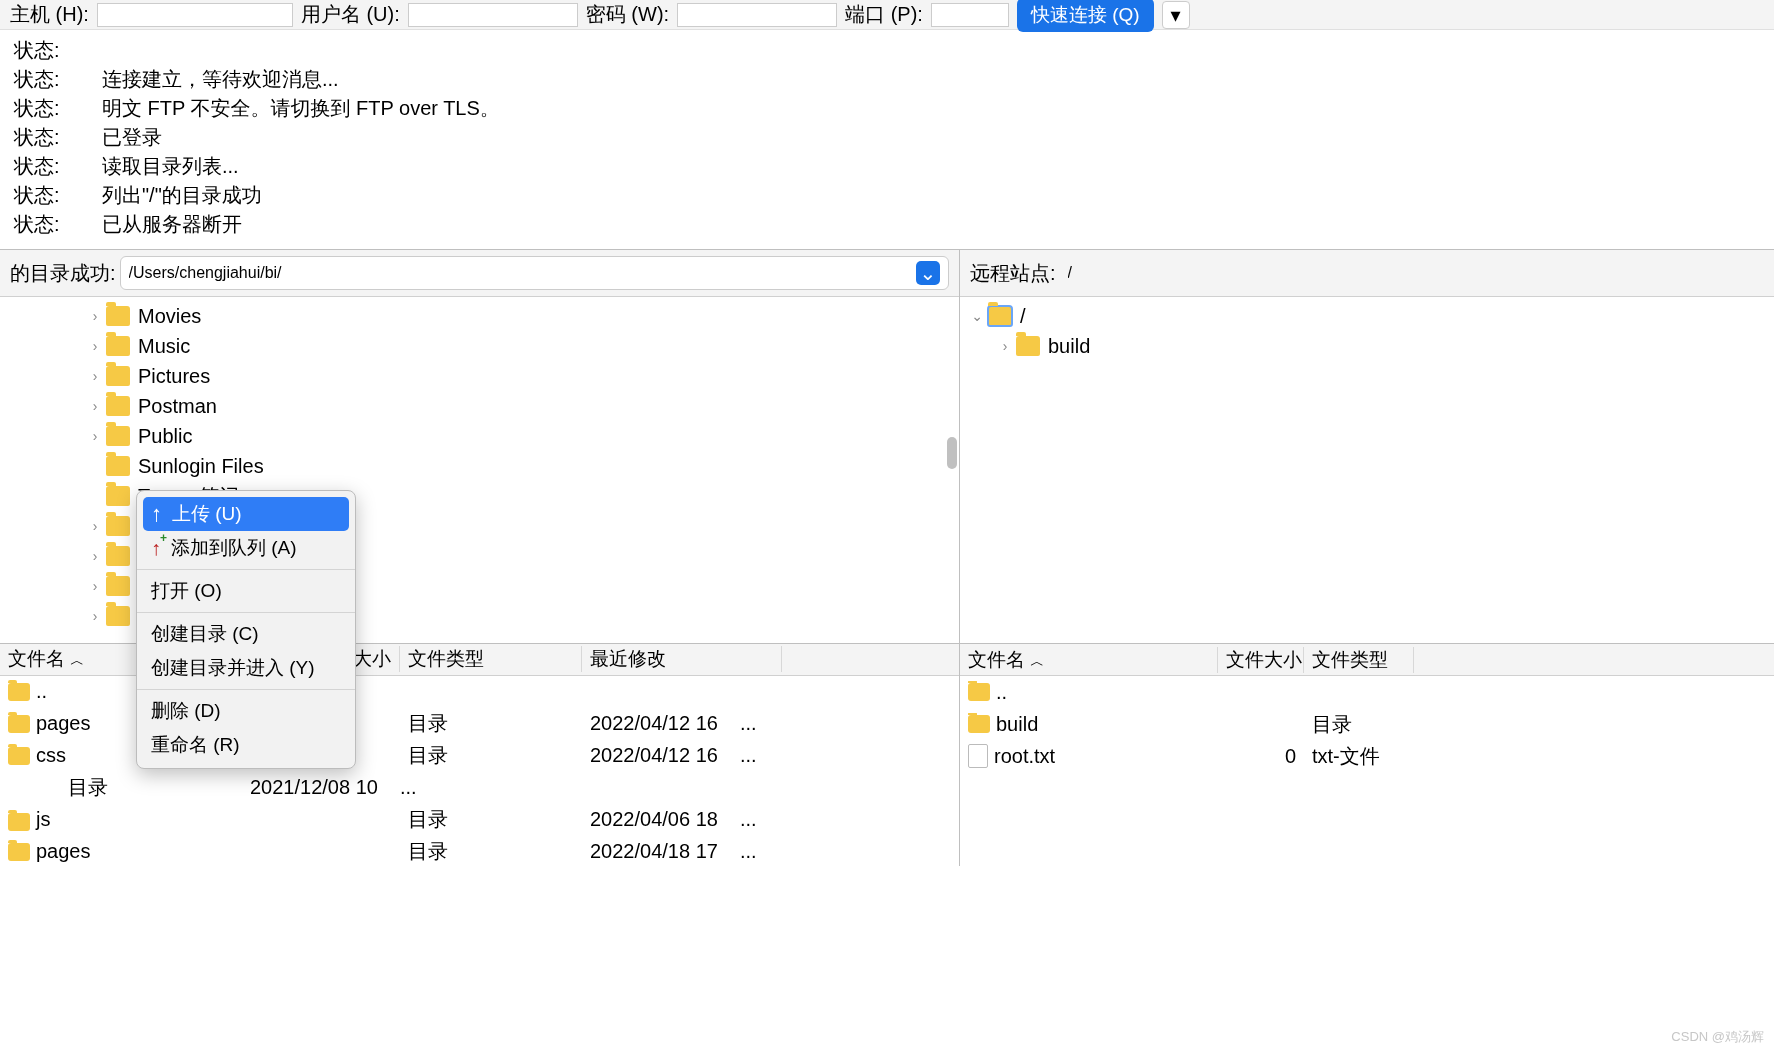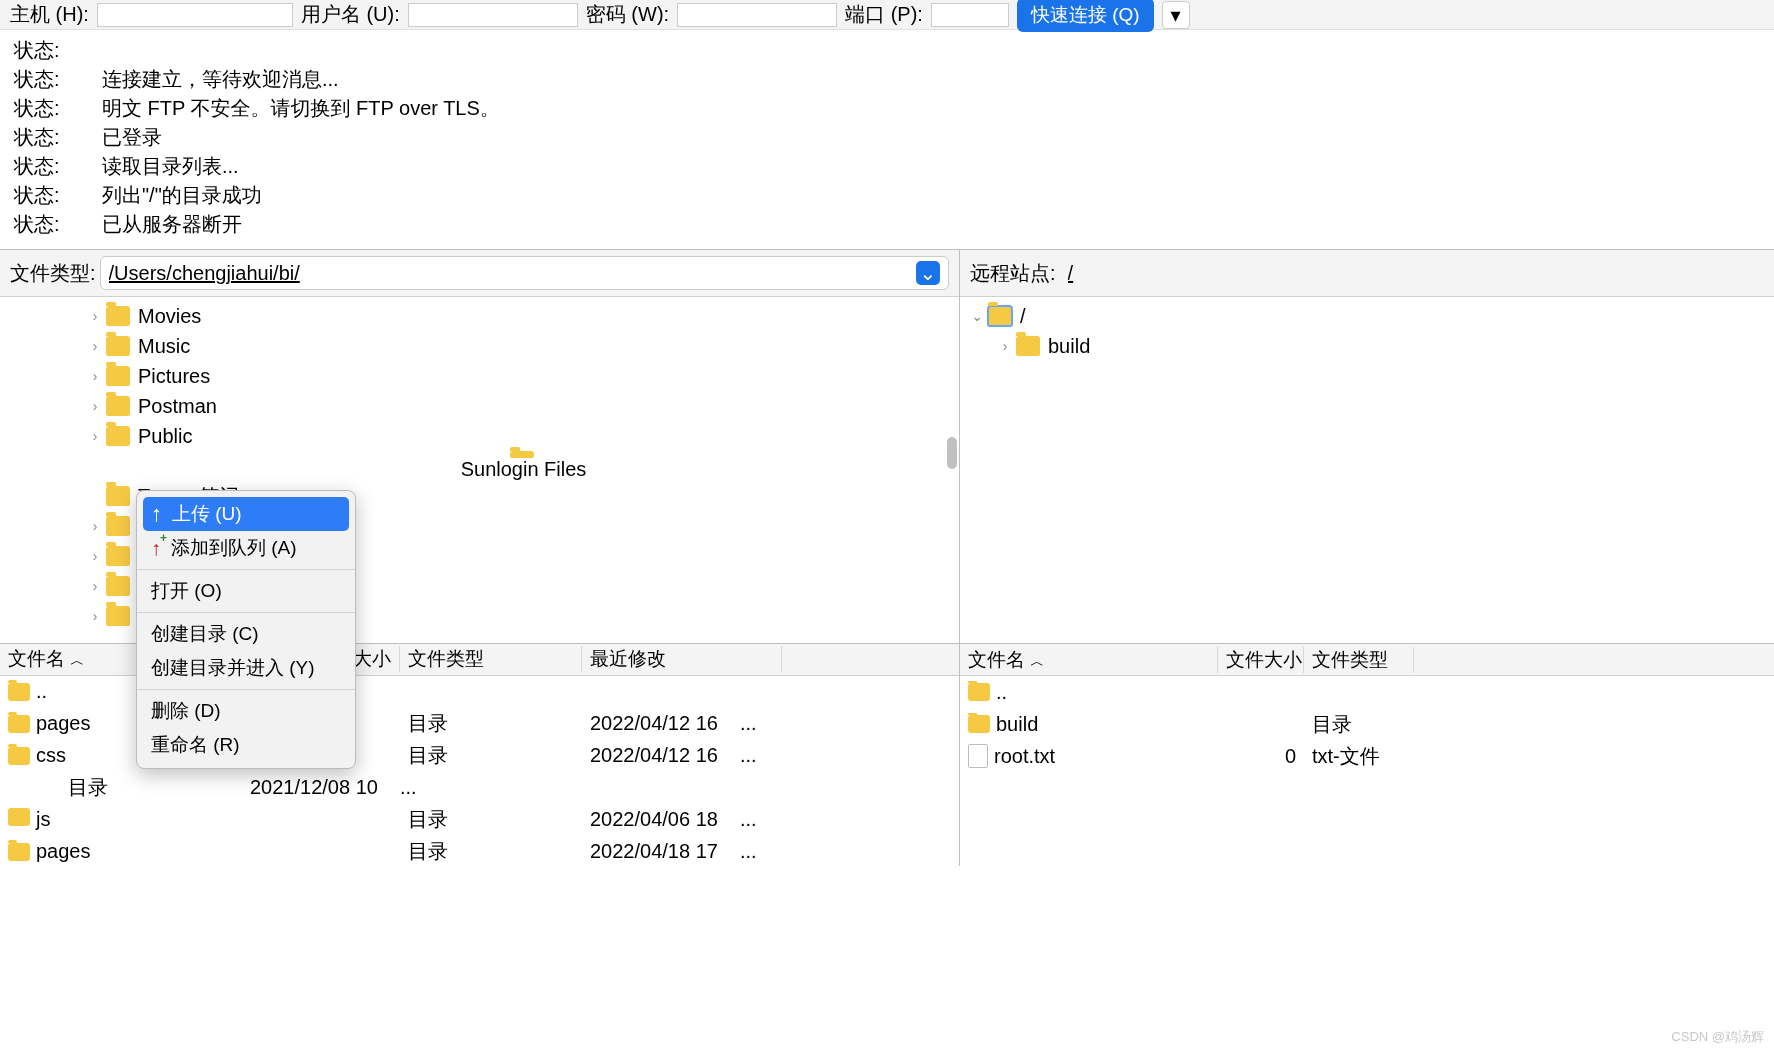--- a/index.html
+++ b/index.html
@@ -13,21 +13,21 @@
 
 .log { padding: 6px 14px 10px 14px; border-bottom: 1px solid #bfbfbf; line-height: 1.45; }
 .log-row { display: flex; }
 .log-label { width: 88px; }
 
 .sites { display: flex; border-bottom: 1px solid #bfbfbf; }
 .site-left { width: 960px; border-right: 1px solid #bfbfbf; }
 .site-right { flex: 1; }
 .site-path { display: flex; align-items: center; padding: 6px 10px; border-bottom: 1px solid #d0d0d0; background: #f4f4f4; gap: 4px; }
 .site-path-input { flex: 1; display: flex; align-items: center; background: #fff; border: 1px solid #ccc; border-radius: 6px; height: 34px; padding: 0 8px; }
-.site-path-input input { flex: 1; border: none; outline: none; font-size: 20px; text-decoration: underline; }
+.site-path-input input { flex: 1; border: none; outline: none; font-size: 16px; }
 .combo-arrow { width: 24px; height: 24px; background: #1a73e8; border-radius: 5px; display: flex; align-items: center; justify-content: center; color: #fff; }
 
 .tree { height: 346px; overflow: auto; position: relative; padding: 4px 0; }
 .tree-row { display: flex; align-items: center; height: 30px; cursor: pointer; }
 .expander { width: 14px; text-align: center; color: #888; font-size: 14px; }
 .folder-icon { width: 24px; height: 20px; background: #f6c945; border-radius: 3px 3px 2px 2px; margin: 0 8px 0 4px; position: relative; }
 .folder-icon::before { content: ""; position: absolute; top: -4px; left: 0; width: 10px; height: 4px; background: #f6c945; border-radius: 2px 2px 0 0; }
 .folder-icon.selected { outline: 2px solid #6aa6f8; outline-offset: -1px; }
 .tree-right .tree { height: 346px; }
 
@@ -101,21 +101,21 @@
     </div>
     <div class="log-row">
       <span class="log-label">状态:</span>
       <span>已从服务器断开</span>
     </div>
   </div>
 
 <div class="sites">
   <div class="site-left">
     <div class="site-path">
-      <span>文件类型:</span>
+      <span>的目录成功:</span>
       <div class="site-path-input">
         <input value="/Users/chengjiahui/bi/" style="">
         <span class="combo-arrow">⌄</span>
       </div>
     </div>
     <div class="tree" id="local-tree">
       <div class="tree-row" style="padding-left: 88px;">
           <span class="expander">›</span>
           <span class="folder-icon"></span>
           <span>Movies</span>
@@ -133,21 +133,21 @@
         <div class="tree-row" style="padding-left: 88px;">
           <span class="expander">›</span>
           <span class="folder-icon"></span>
           <span>Postman</span>
         </div>
         <div class="tree-row" style="padding-left: 88px;">
           <span class="expander">›</span>
           <span class="folder-icon"></span>
           <span>Public</span>
         </div>
-        <div class="tree-row" style="padding-left: 88px; flex-direction: column;">
+        <div class="tree-row" style="padding-left: 88px;">
           <span class="expander"></span>
           <span class="folder-icon"></span>
           <span>Sunlogin Files</span>
         </div>
         <div class="tree-row" style="padding-left: 88px;">
           <span class="expander"></span>
           <span class="folder-icon"></span>
           <span>Typora笔记</span>
         </div>
         <div class="tree-row" style="padding-left: 88px;">
@@ -234,21 +234,21 @@
           <div style="width:150px">2022/04/12 16</div>
           <div style="width:30px">...</div>
         </div>
         <div class="list-row">
           <div style="width:60px;text-align:right"></div>
           <div style="width:182px">目录</div>
           <div style="width:150px">2021/12/08 10</div>
           <div style="width:30px">...</div>
         </div>
         <div class="list-row">
-          <div style="width:340px;display:flex;align-items:flex-start">
+          <div style="width:340px;display:flex;align-items:flex-end">
             <span class="file-icon"></span>
             <span>js</span>
           </div>
           <div style="width:60px;text-align:right"></div>
           <div style="width:182px">目录</div>
           <div style="width:150px">2022/04/06 18</div>
           <div style="width:30px">...</div>
         </div>
         <div class="list-row">
           <div style="width:340px;display:flex;align-items:center">

